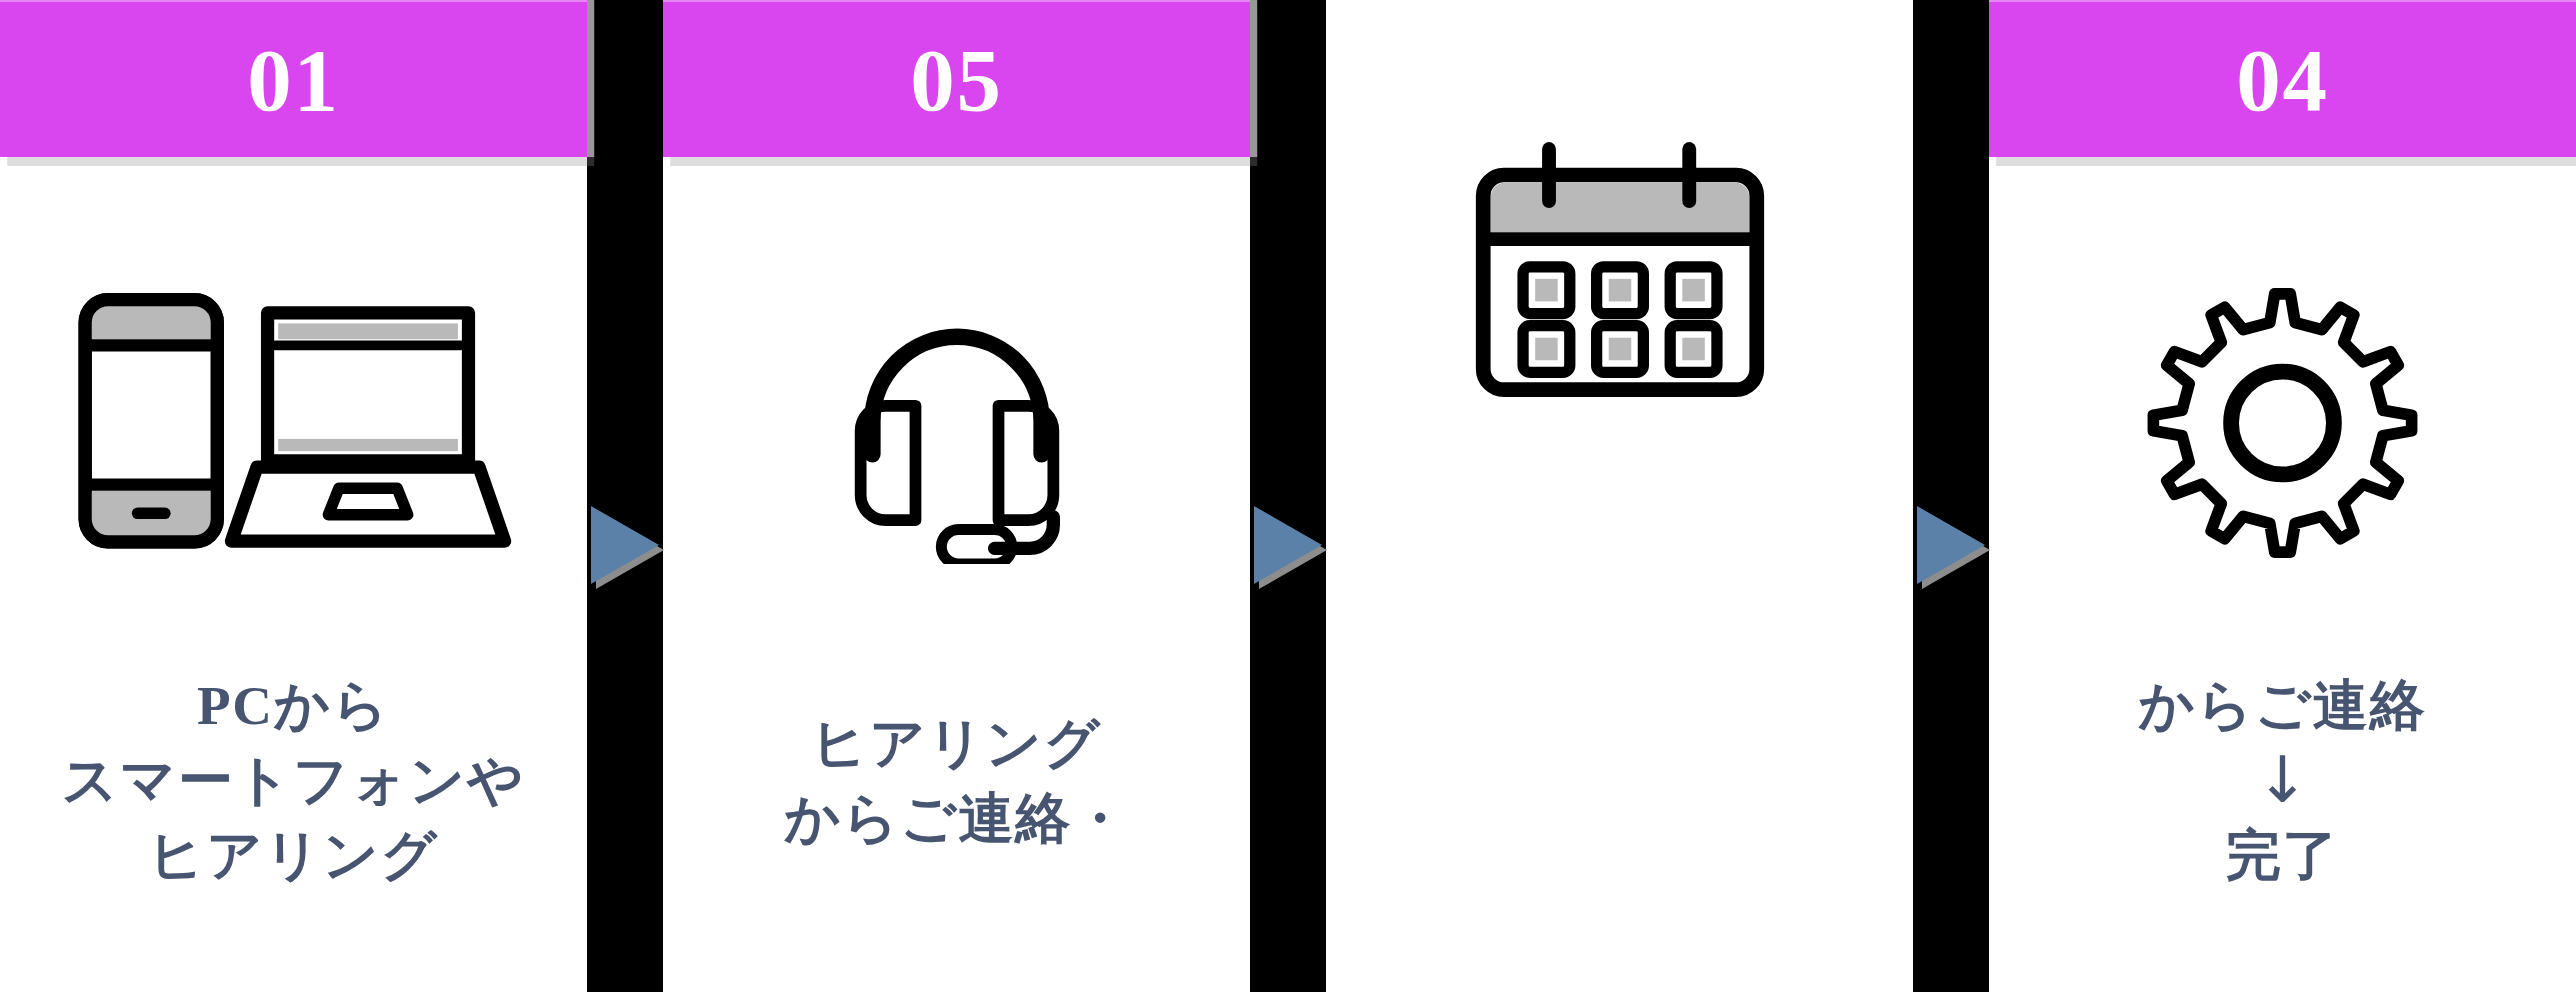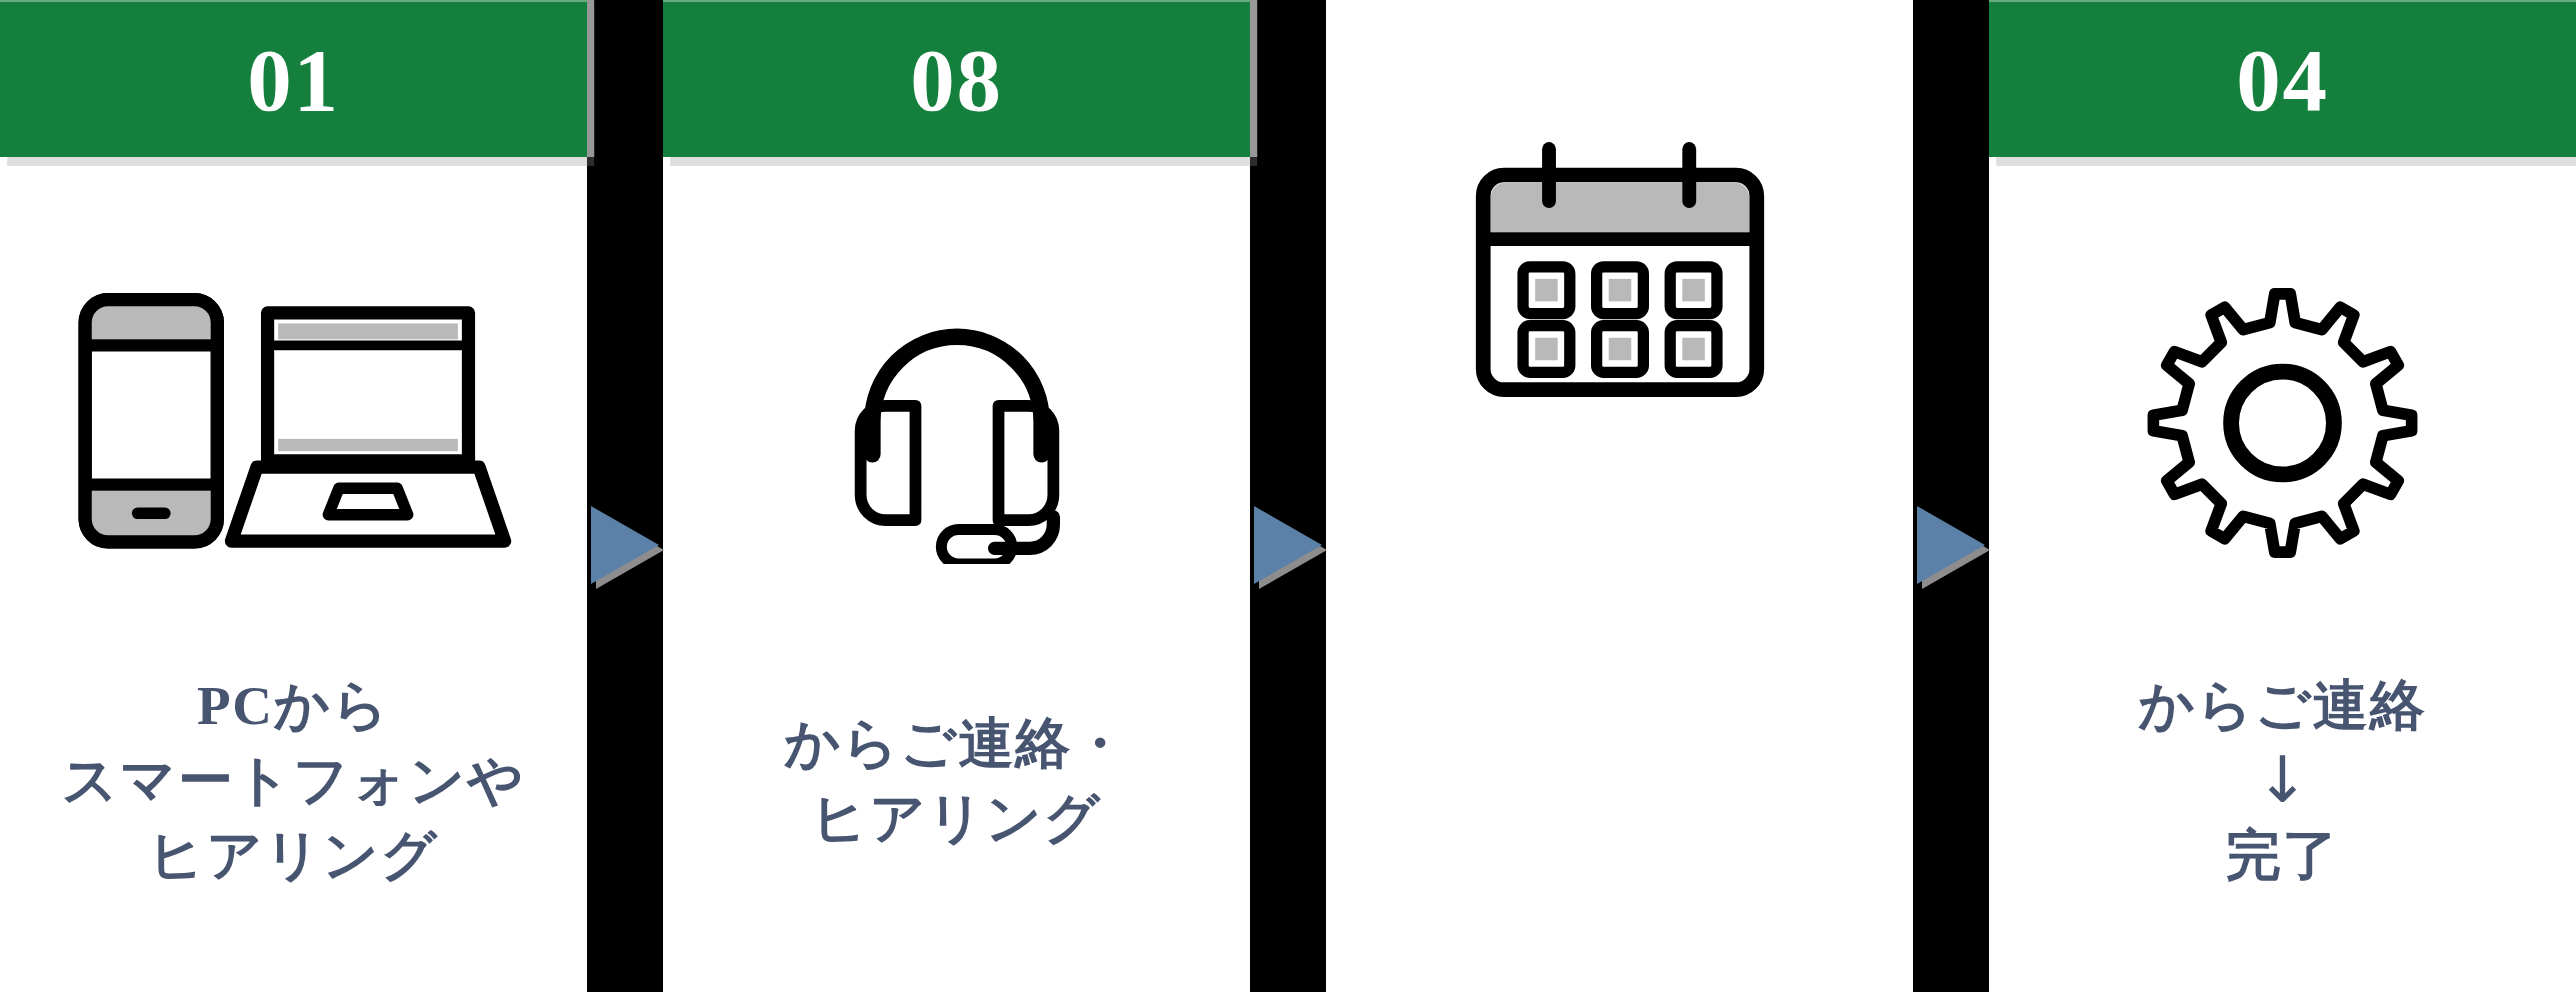--- a/index.html
+++ b/index.html
@@ -8,21 +8,21 @@
     display:flex;flex-direction:row;align-items:stretch;
     background:#ffffff;overflow:hidden;
     font-family:"Liberation Serif","DejaVu Serif",serif;
   }
   .card{
     flex:1 1 0;display:flex;flex-direction:column;
     background:#ffffff;min-width:0;
   }
   .band{
     height:157px;flex:0 0 157px;
-    background:#15803d;
+    background:#d946ef;
     border-top:2.7px solid rgba(255,255,255,0.35);
     box-sizing:border-box;
     display:flex;align-items:center;justify-content:center;
     color:#ffffff;font-size:89px;font-weight:bold;
     letter-spacing:1.8px;
     position:relative;z-index:2;
     box-shadow:7.2px 0 0 #989898, 7.2px 9px 0 rgba(145,145,145,0.30);
   }
   .icon-area{
     height:407px;flex:0 0 407px;
@@ -90,34 +90,34 @@
       <span>ヒアリング</span>
     </div>
   </div>
 
   <div class="bar">
     <span class="tri"></span>
   </div>
 
   <div class="card">
     <div class="band">
-      <span>08</span>
+      <span>05</span>
     </div>
     <div class="icon-area">
       <svg width="304" height="282" viewBox="0 0 340 360">
         <path d="M62,220 v-42 a108,108 0 0 1 216,0 v42" class="ol" stroke-width="21"></path>
         <path d="M117,158 h-38 a32,32 0 0 0 -32,32 v82 a32,32 0 0 0 32,32 h38 z" fill="#b9b9b9" class="ol" stroke-width="15"></path>
         <path d="M223,158 h38 a32,32 0 0 1 32,32 v82 a32,32 0 0 1 -32,32 h-38 z" fill="#b9b9b9" class="ol" stroke-width="15"></path>
         <path d="M293,300 v10 a30,30 0 0 1 -30,30 h-45" class="ol" stroke-width="17"></path>
         <rect x="150" y="316" width="90" height="44" rx="22" fill="#b9b9b9" class="ol" stroke-width="14"></rect>
       </svg>
     </div>
     <div class="text-area">
+      <span>ヒアリング</span>
       <span>からご連絡・</span>
-      <span>ヒアリング</span>
     </div>
   </div>
 
   <div class="bar">
     <span class="tri"></span>
   </div>
 
   <div class="card">
     <div class="icon-area">
       <svg width="322" height="277" viewBox="0 0 360 320">

